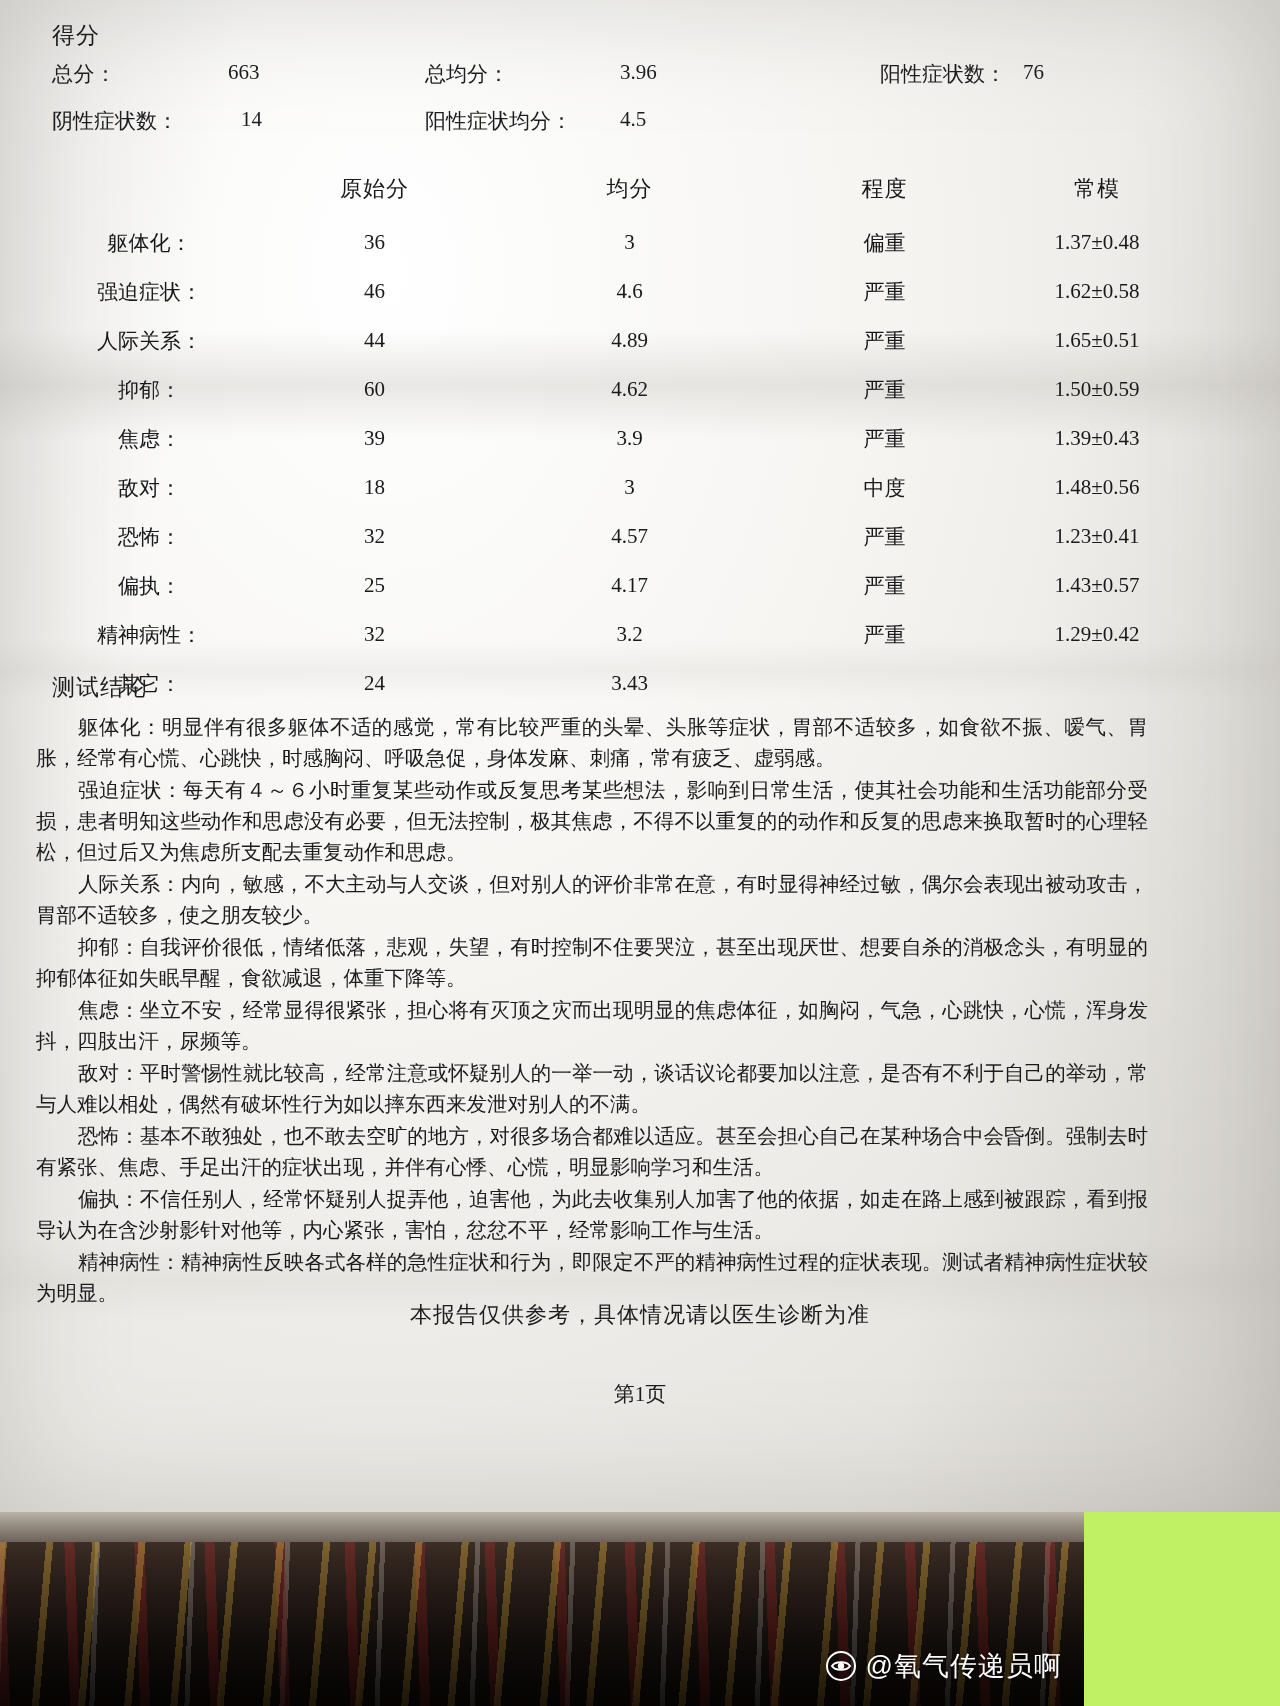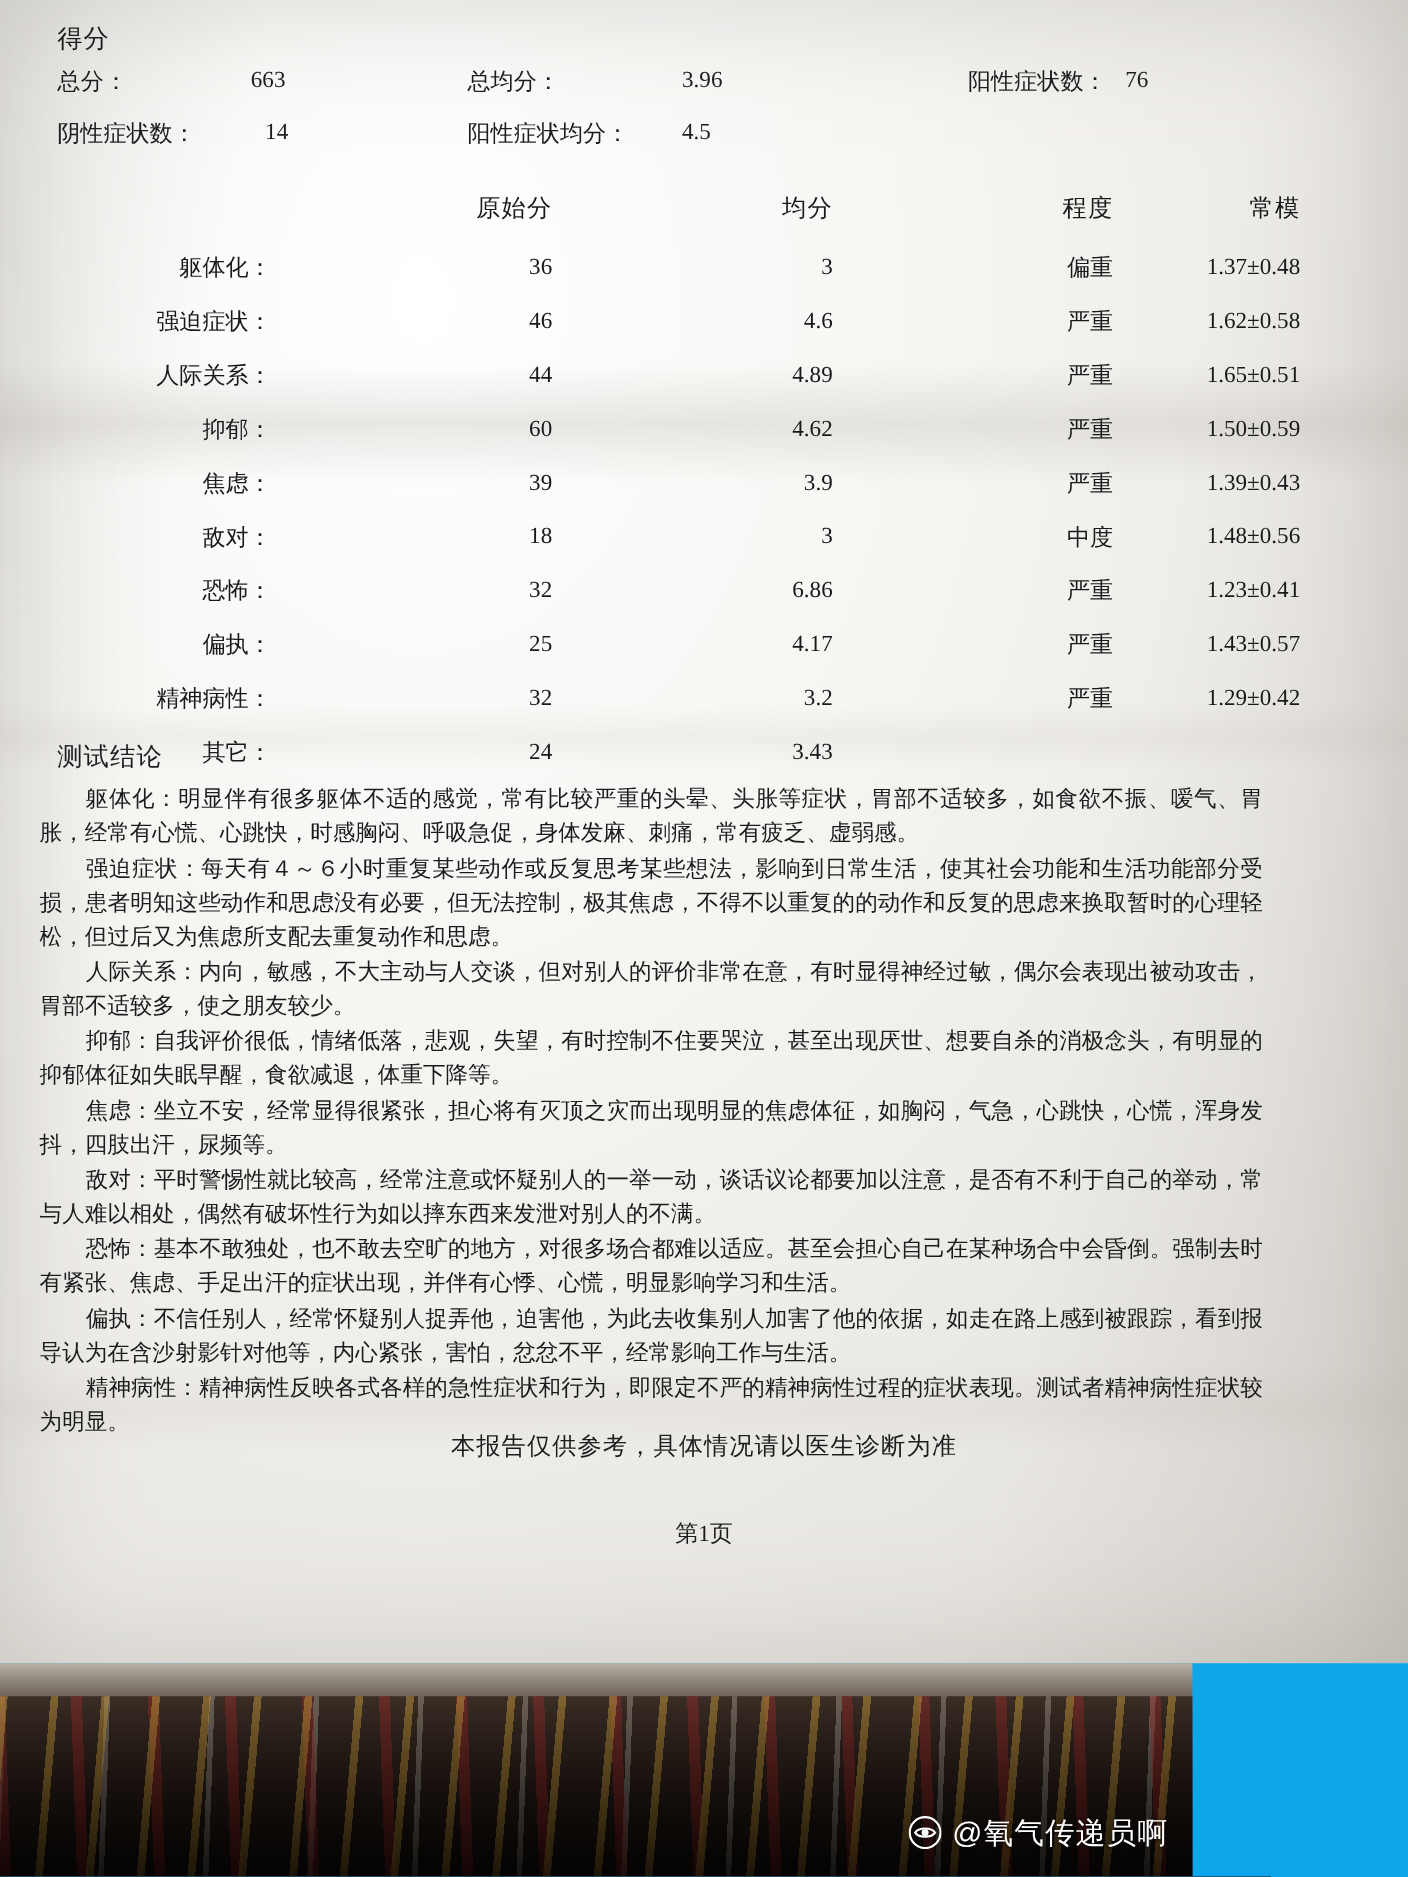--- a/index.html
+++ b/index.html
@@ -8,21 +8,21 @@
     background: #2b2b2b;
   }
   body {
     font-family: "Liberation Serif", "DejaVu Serif", serif;
   }
   #page {
     position: relative;
     width: 1280px;
     height: 1706px;
     overflow: hidden;
-    background: #0ea5e9;
+    background: #bef264;
   }
   
   #paper {
     position: absolute;
     left: 0;
     top: 0;
     width: 1280px;
     height: 1512px;
     background:
       radial-gradient(ellipse at 30% 18%, #ffffff 0%, #f6f5f2 38%, #e9e7e2 72%, #dcd9d3 100%);
@@ -71,21 +71,21 @@
   
   .tbl {
     position: absolute;
     left: 52px;
     top: 160px;
     width: 1130px;
     border-collapse: collapse;
   }
   .tbl th, .tbl td {
     font-weight: normal;
-    text-align: right;
+    text-align: center;
     font-size: 21px;
     padding: 0;
     height: 49px;
     vertical-align: middle;
     color: #19191b;
   }
   .tbl th { font-size: 22px; letter-spacing: 1px; height: 58px; }
   .col-name  { width: 195px; }
   .col-raw   { width: 255px; }
   .col-mean  { width: 255px; }
@@ -269,21 +269,21 @@
         <tr>
           <td>敌对：</td>
           <td>18</td>
           <td>3</td>
           <td>中度</td>
           <td>1.48±0.56</td>
         </tr>
         <tr>
           <td>恐怖：</td>
           <td>32</td>
-          <td>6.86</td>
+          <td>4.57</td>
           <td>严重</td>
           <td>1.23±0.41</td>
         </tr>
         <tr>
           <td>偏执：</td>
           <td>25</td>
           <td>4.17</td>
           <td>严重</td>
           <td>1.43±0.57</td>
         </tr>

